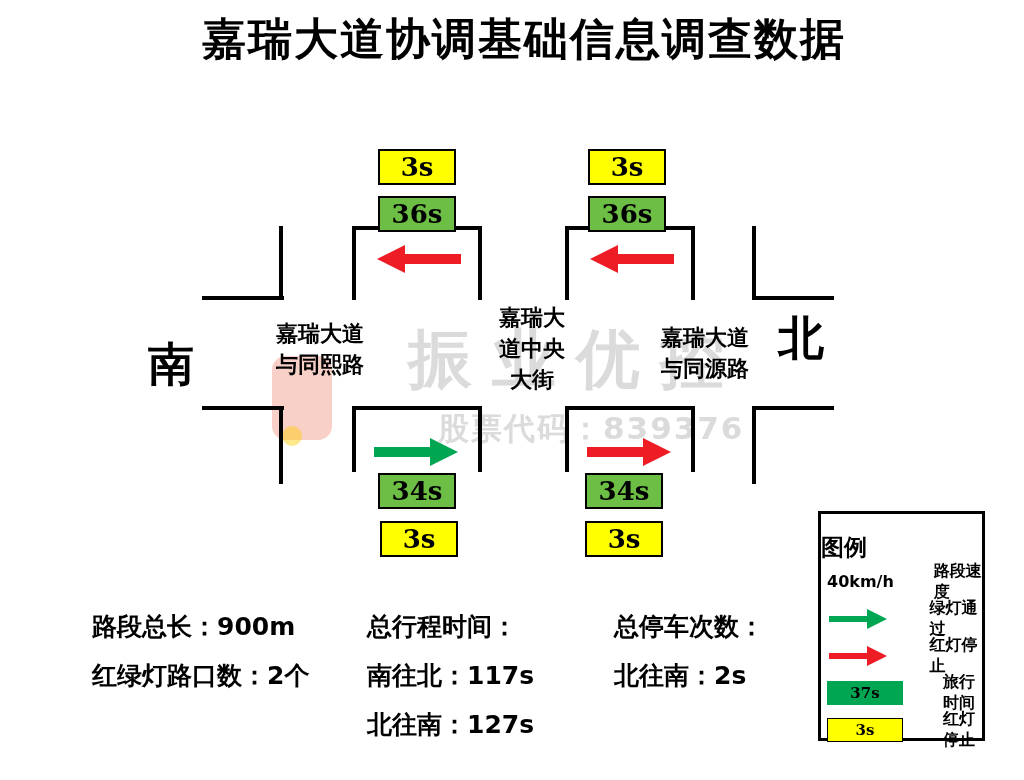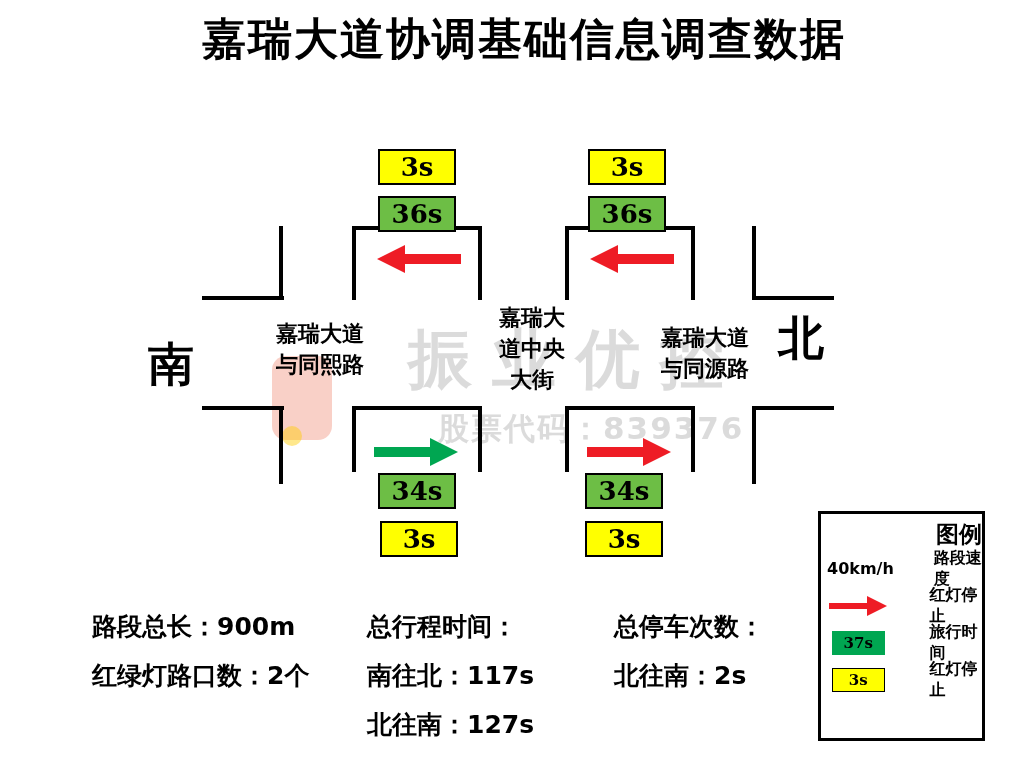--- a/index.html
+++ b/index.html
@@ -27,26 +27,26 @@
   .dirlabel { position: absolute; font-size: 46px; font-weight: 700; z-index: 3; }
 
   .xlabel { position: absolute; text-align: center; font-size: 22px; font-weight: 700;
             line-height: 31px; z-index: 3; }
 
   .stats { position: absolute; font-size: 25px; font-weight: 700; z-index: 3; }
   .stats div { margin-bottom: 16px; white-space: nowrap; }
 
   .legend { position: absolute; left: 818px; top: 511px; width: 167px; height: 230px;
             border: 3px solid #000; background: #fff; z-index: 3; }
-  .legend-title { text-align: right; font-size: 23px; font-weight: 700; margin-top: 5px; }
+  .legend-title { text-align: left; font-size: 23px; font-weight: 700; margin-top: 18px; }
   .lrow { display: flex; align-items: center; height: 37px; padding-left: 6px; gap: 40px; }
   .lsym { width: 76px; display: flex; justify-content: center; align-items: center;
           font-size: 16px; font-weight: 700; }
   .llabel { font-size: 16px; font-weight: 700; }
-  .lbox { width: 53px; height: 24px; display: flex; align-items: center; justify-content: center;
+  .lbox { width: 76px; height: 24px; display: flex; align-items: center; justify-content: center;
           font-size: 15px; font-weight: 700;
           font-family: "DejaVu Serif", "Liberation Serif", serif; }
   .lbox.green  { background: #00A651; }
   .lbox.yellow { background: #FFFF00; border: 1px solid #000; }
 
   
   .wm { position: absolute; color: rgba(195,195,195,0.6); font-weight: 700;
         pointer-events: none; z-index: 1; white-space: nowrap; }
   .wm-brand { left: 408px; top: 316px; font-size: 64px; letter-spacing: 20px; }
   .wm-stock { left: 438px; top: 408px; font-size: 31px; letter-spacing: 2px; }
@@ -154,20 +154,29 @@
   </div>
 
   <div class="legend">
     <div class="legend-title">图例</div>
 
     <div class="lrow">
       <div class="lsym">40km/h</div>
       <div class="llabel">路段速度</div>
     </div>
 
+    <div class="lrow">
+      <div class="lsym">
+        <svg width="58" height="20" viewBox="0 0 58 20">
+          <rect x="0" y="7" width="40" height="6" fill="#00A651"></rect>
+          <polygon points="38,0 38,20 58,10" fill="#00A651"></polygon>
+        </svg>
+      </div>
+      <div class="llabel">绿灯通过</div>
+    </div>
 
     <div class="lrow">
       <div class="lsym">
         <svg width="58" height="20" viewBox="0 0 58 20">
           <rect x="0" y="7" width="40" height="6" fill="#EE1C25"></rect>
           <polygon points="38,0 38,20 58,10" fill="#EE1C25"></polygon>
         </svg>
       </div>
       <div class="llabel">红灯停止</div>
     </div>

